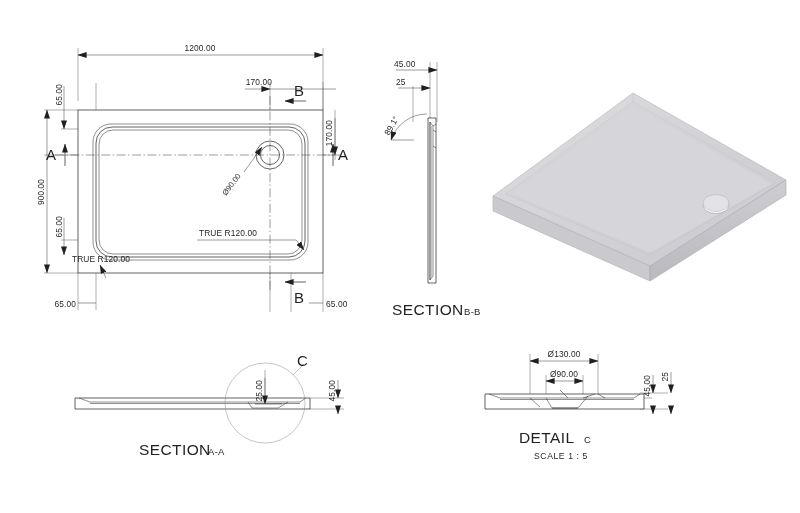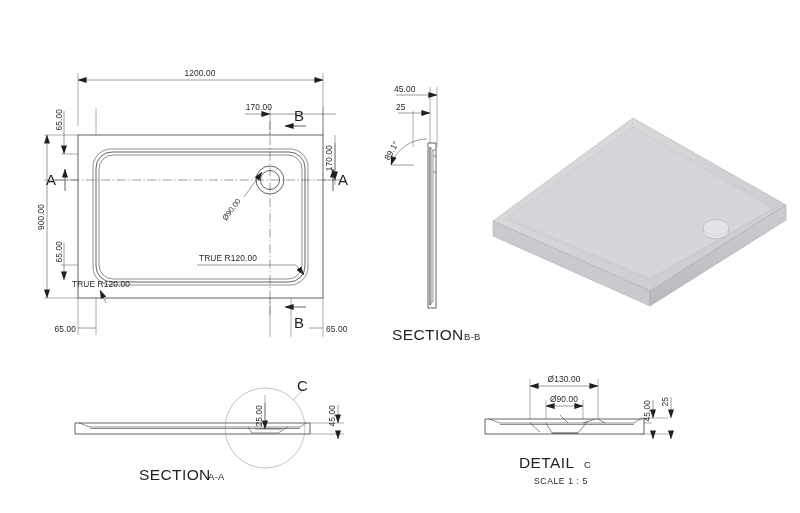--- a/index.html
+++ b/index.html
@@ -14,21 +14,20 @@
     position: relative;
     overflow: hidden;
     font-family: "Liberation Sans", sans-serif;
     color: #231f20;
   }
   #sheet {
     position: absolute;
     left: 0; top: 0;
     width: 800px;
     height: 454px;
-    margin-top: 25px;
   }
   svg.drawing {
     position: absolute;
     left: 0; top: 0;
     width: 800px;
     height: 513px;
     display: block;
   }
   text {
     font-family: "Liberation Sans", sans-serif;

